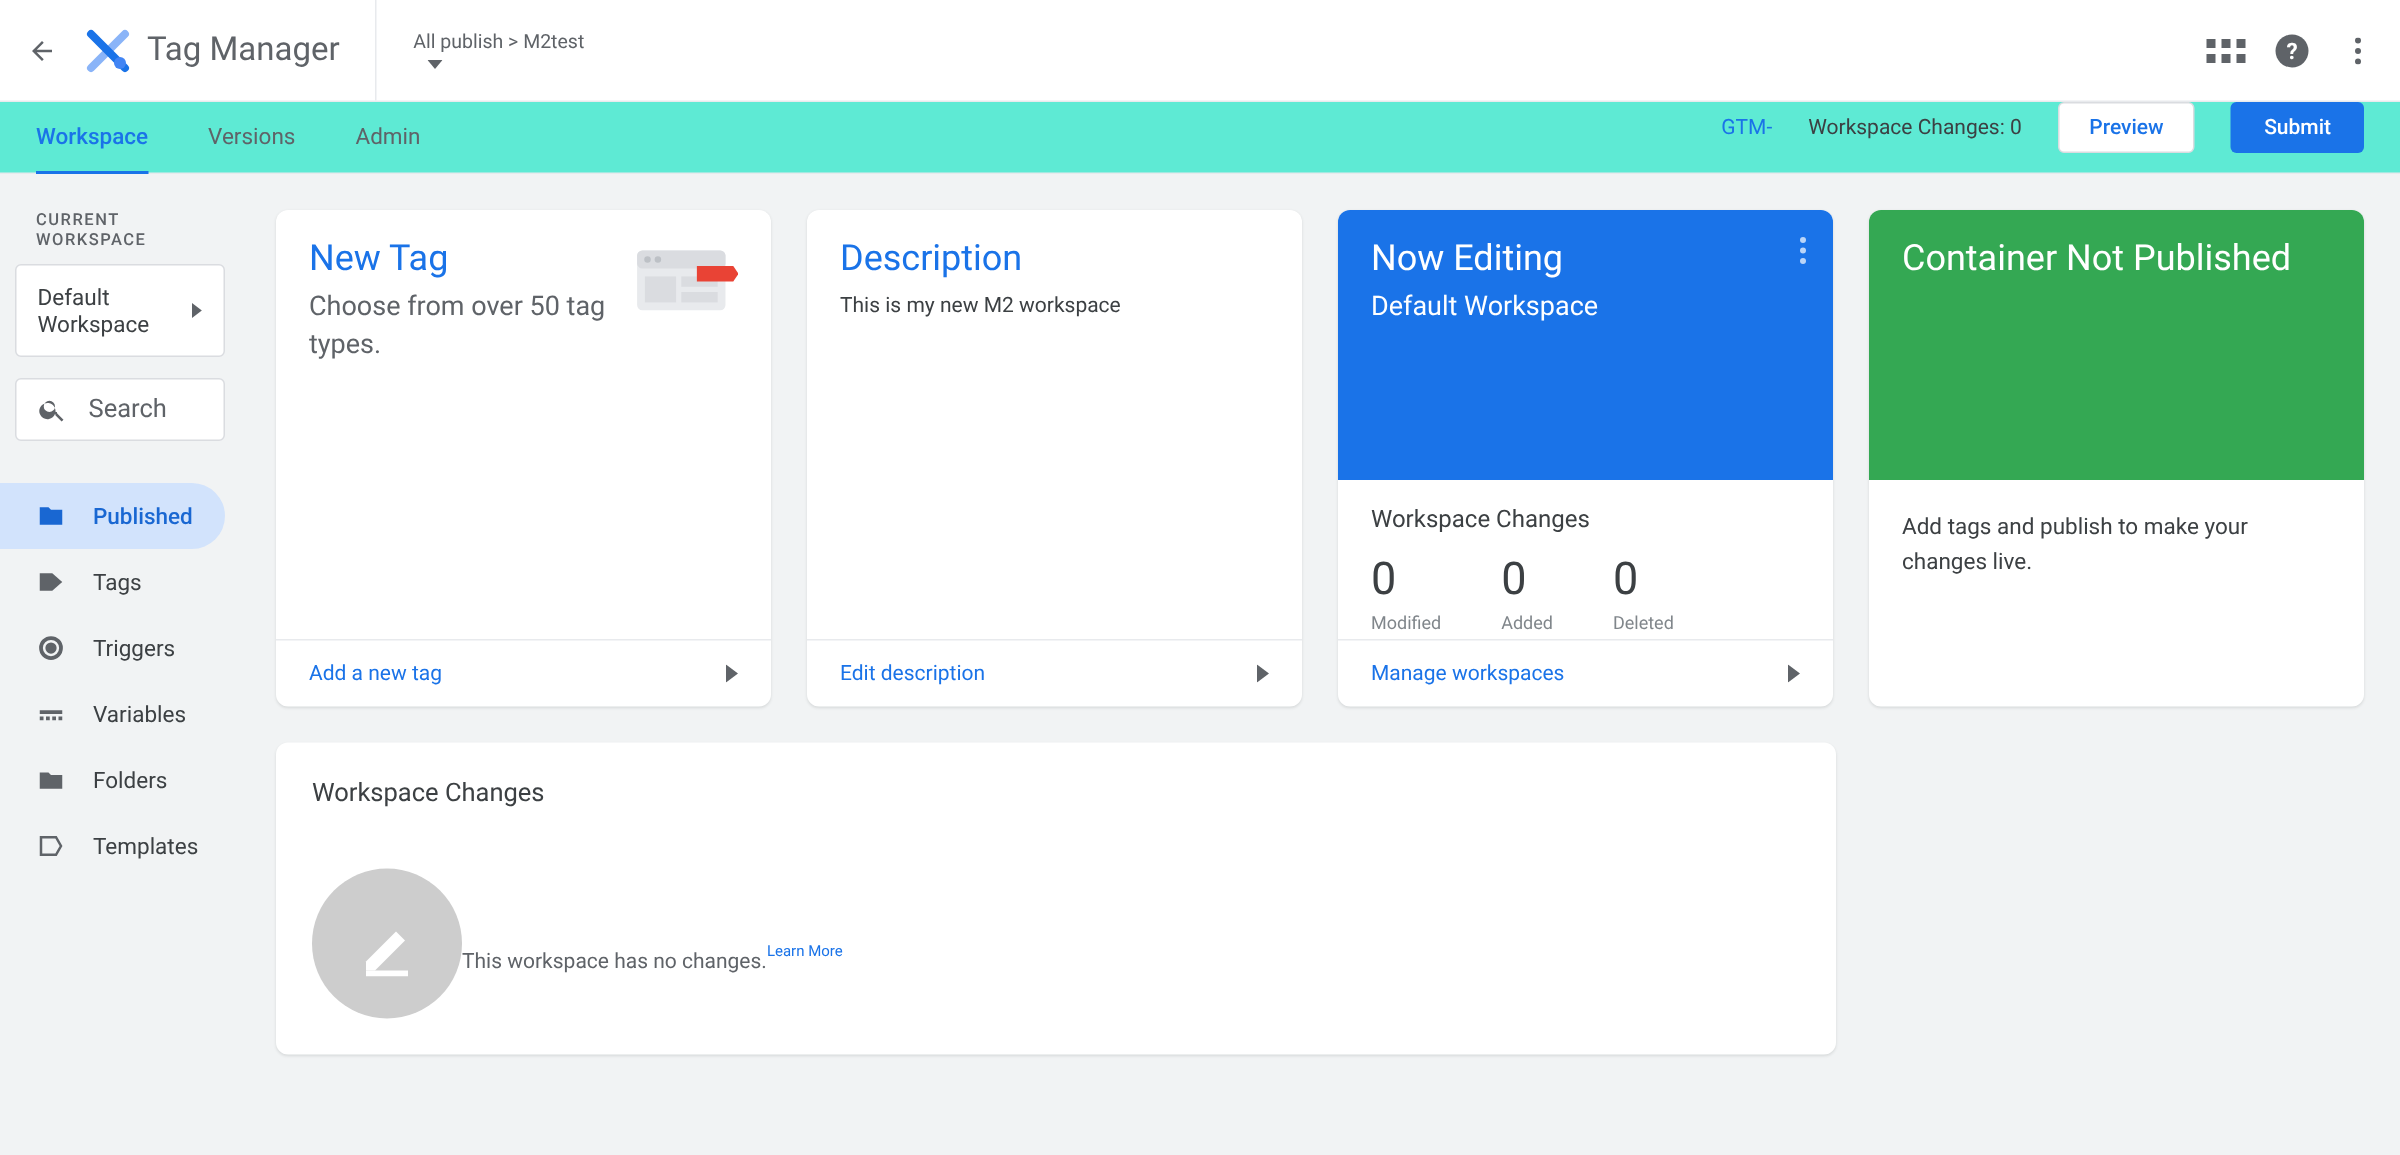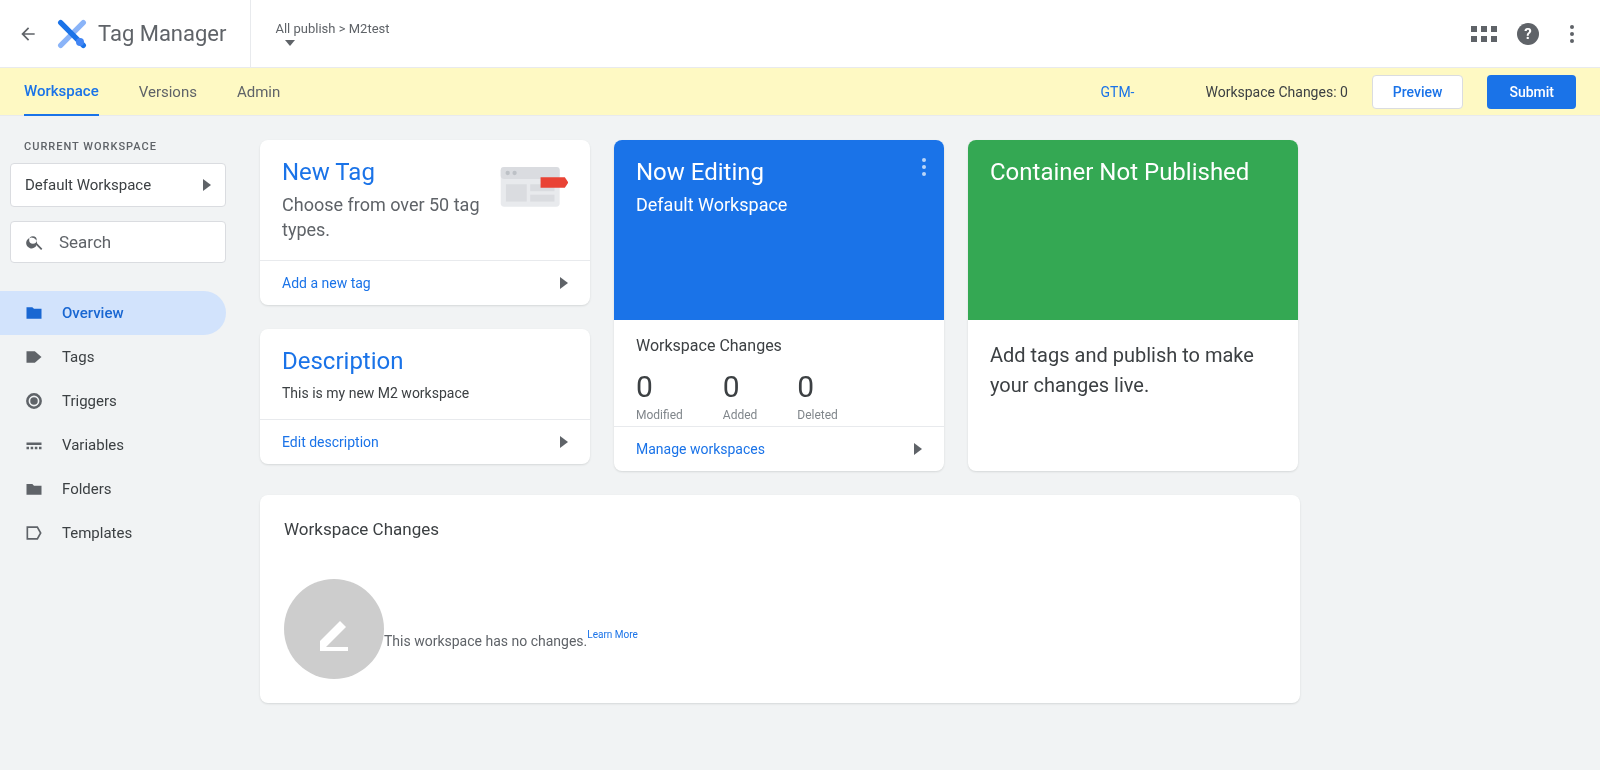--- a/index.html
+++ b/index.html
@@ -11,26 +11,26 @@
 .logo { width:32px; height:32px; margin-right:10px; }
 .app-title { font-size:22px; color:#5f6368; }
 .breadcrumb-area { margin-left:24px; display:flex; flex-direction:column; justify-content:center; height:100%; }
 .breadcrumb { font-size:13px; color:#5f6368; padding-bottom:4px; }
 .container-dd { display:flex; align-items:center; color:#3c4043; }
 .container-dd svg { margin-left:10px; }
 .topbar-right { margin-left:auto; display:flex; align-items:center; gap:20px; }
 .icon-btn { width:24px; height:24px; cursor:pointer; display:flex; align-items:center; justify-content:center; }
 .apps-grid { display:grid; grid-template-columns:repeat(3,6px); grid-template-rows:repeat(2,6px); gap:4px; }
 .apps-grid span { background:#5f6368; width:6px; height:6px; }
-.navbar { display:flex; align-items:center; height:48px; border-bottom:1px solid #e8eaed; padding:0 24px; background:#fef9c3; }
+.navbar { display:flex; align-items:flex-start; height:48px; border-bottom:1px solid #e8eaed; padding:0 24px; background:#5eead4; }
 .nav-tab { font-size:15px; color:#5f6368; margin-right:40px; padding:14px 0; cursor:pointer; }
 .nav-tab.active { color:#1a73e8; border-bottom:3px solid #1a73e8; margin-bottom:-1px; font-weight:500; }
 .nav-right { margin-left:auto; display:flex; align-items:center; gap:24px; }
 .container-id { color:#1a73e8; font-size:14px; cursor:pointer; }
-.changes-label { font-size:14px; color:#3c4043;margin-left:47px; }
+.changes-label { font-size:14px; color:#3c4043; }
 .btn-preview { background:#fff; border:1px solid #dadce0; color:#1a73e8; padding:8px 20px; border-radius:4px; font-size:14px; font-weight:500; cursor:pointer; }
 .btn-submit { background:#1a73e8; border:none; color:#fff; padding:9px 22px; border-radius:4px; font-size:14px; font-weight:500; cursor:pointer; }
 .content { display:flex; height:calc(100% - 112px); background:#f1f3f4; }
 .sidebar { width:236px; background:#f1f3f4; padding:20px 10px 10px 10px; }
 .sidebar-label { font-size:11px; color:#5f6368; letter-spacing:1px; font-weight:500; padding:4px 14px 10px 14px; }
 .ws-select { background:#fff; border:1px solid #dadce0; border-radius:4px; padding:12px 14px; display:flex; align-items:center; justify-content:space-between; cursor:pointer; font-size:15px; }
 .search-box { background:#fff; border:1px solid #dadce0; border-radius:4px; padding:10px 14px; margin-top:14px; display:flex; align-items:center; cursor:text; }
 .search-box svg { margin-right:14px; }
 .search-box span { color:#5f6368; font-size:17px; }
 .side-nav { margin-top:28px; }
@@ -50,24 +50,24 @@
 .card-blue-head { background:#1a73e8; color:#fff; border-radius:8px 8px 0 0; padding:18px 22px; height:180px; position:relative; }
 .card-blue-head .card-title { color:#fff; }
 .card-blue-head .card-sub { color:#fff; }
 .more-dots { position:absolute; top:18px; right:18px; cursor:pointer; }
 .card-green-head { background:#34a853; color:#fff; border-radius:8px 8px 0 0; padding:18px 22px; height:180px; }
 .card-green-head .card-title { color:#fff; }
 .stats { display:flex; gap:40px; padding:14px 22px 4px 22px; }
 .stat-num { font-size:30px; color:#3c4043; }
 .stat-label { font-size:12px; color:#80868b; margin-top:4px; }
 .ws-changes-head { padding:16px 22px 0px 22px; font-size:16px; color:#3c4043; }
-.green-body { padding:20px 22px; font-size:20px; color:#3c4043; line-height:1.5; }
+.green-body { padding:20px 22px; font-size:15px; color:#3c4043; line-height:1.5; }
 .desc-card .card-title { color:#1a73e8; }
 .desc-text { color:#3c4043; font-size:14px; margin-top:10px; }
-.col { display:flex; flex-direction:column; gap:24px; }
+.col { display:flex; gap:24px; }
 .bottom-card { background:#fff; border-radius:8px; box-shadow:0 1px 2px rgba(60,64,67,0.15); margin-top:24px; width:1040px; padding:24px; }
 .bottom-title { font-size:17px; color:#3c4043; }
 .empty-state { display:flex; flex-direction:row; align-items:center; padding:40px 0 0 0; }
 .empty-circle { width:100px; height:100px; border-radius:50%; background:#cdcdcd; display:flex; align-items:center; justify-content:center; }
 .empty-text { margin-top:24px; color:#5f6368; font-size:14px; }
 .learn-more { color:#1a73e8; font-size:10px; margin-top:10px; cursor:pointer; }
 .tag-illus { width:80px; height:56px; }
 </style>
 </head>
 <body>
@@ -151,21 +151,21 @@
       <svg width="20" height="20" viewBox="0 0 24 24" fill="#5f6368">
           <path d="M15.5 14h-.8l-.3-.3A6.5 6.5 0 1 0 14 15.5l.3.3v.8l5 5 1.5-1.5-5-5zm-6 0a4.5 4.5 0 1 1 0-9 4.5 4.5 0 0 1 0 9z"></path>
         </svg>
       <span>Search</span>
     </div>
     <div class="side-nav">
       <div class="side-item active">
         <svg width="20" height="20" viewBox="0 0 24 24" fill="#5f6368">
             <path d="M3 5h7l2 2h9v12H3z"></path>
           </svg>
-        <span>Overview</span>
+        <span>Published</span>
       </div>
       <div class="side-item">
         <svg width="20" height="20" viewBox="0 0 24 24" fill="#5f6368">
             <path d="M3 5h10l8 7-8 7H3z"></path>
           </svg>
         <span>Tags</span>
       </div>
       <div class="side-item">
         <svg width="20" height="20" viewBox="0 0 24 24" fill="none" stroke="#5f6368" stroke-width="3">
             <circle cx="12" cy="12" r="8"></circle>

